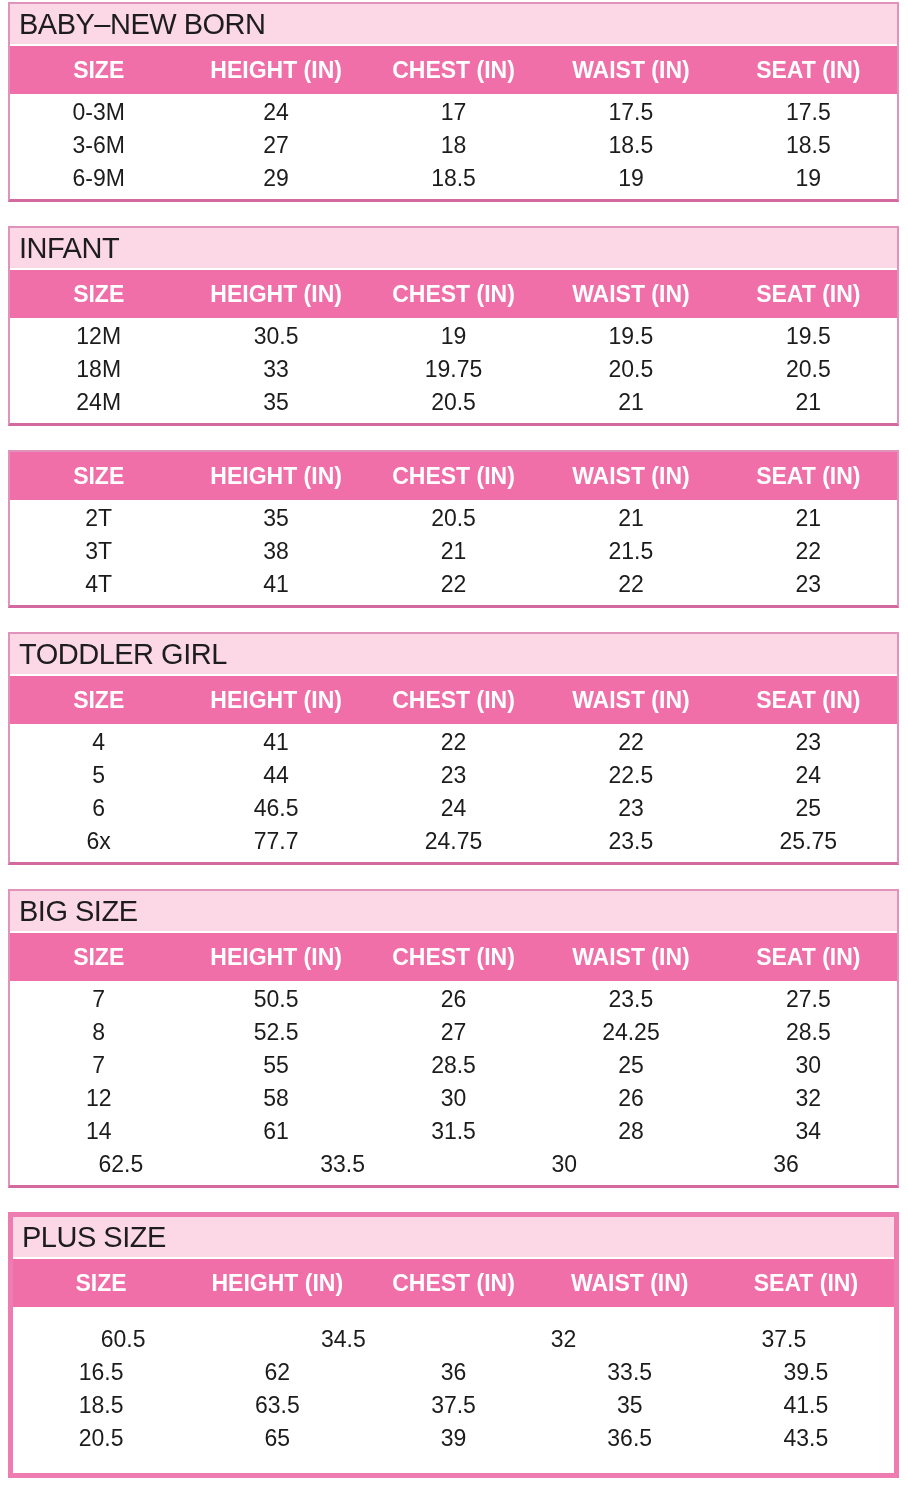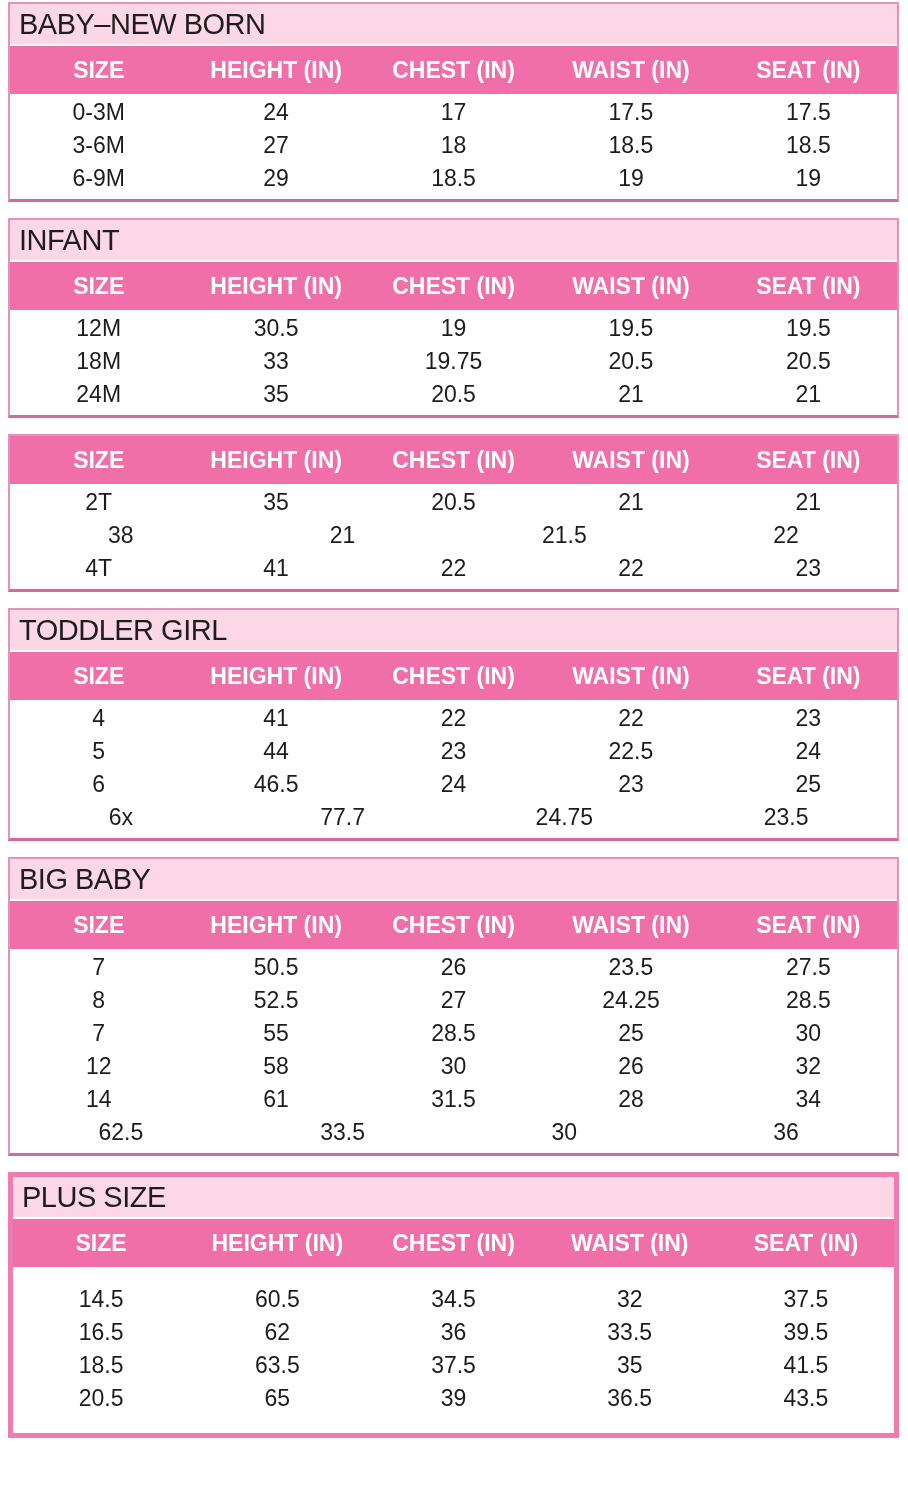--- a/index.html
+++ b/index.html
@@ -18,21 +18,21 @@
     width:908px;
     font-family:"Liberation Sans", sans-serif;
     -webkit-font-smoothing:antialiased;
   }
   .chart{
     padding:2px 9px 8px 8px;
   }
   .section{
     border:2px solid var(--border_thin);
     border-bottom:3px solid var(--border_bottom);
-    margin-bottom:16px;
+    margin-bottom:24px;
     background:var(--row_bg);
   }
   .section:last-child{
     border:5px solid var(--border_thick);
     margin-bottom:0;
   }
   .title{
     background:var(--title_bg);
     color:var(--title_text);
     font-size:29px;
@@ -159,20 +159,21 @@
       </div>
     <div class="tbody">
         <div class="tr">
           <div class="td">2T</div>
           <div class="td">35</div>
           <div class="td">20.5</div>
           <div class="td">21</div>
           <div class="td">21</div>
         </div>
         <div class="tr">
+          <div class="td">3T</div>
           <div class="td">38</div>
           <div class="td">21</div>
           <div class="td">21.5</div>
           <div class="td">22</div>
         </div>
         <div class="tr">
           <div class="td">4T</div>
           <div class="td">41</div>
           <div class="td">22</div>
           <div class="td">22</div>
@@ -210,26 +211,27 @@
           <div class="td">46.5</div>
           <div class="td">24</div>
           <div class="td">23</div>
           <div class="td">25</div>
         </div>
         <div class="tr">
           <div class="td">6x</div>
           <div class="td">77.7</div>
           <div class="td">24.75</div>
           <div class="td">23.5</div>
-        </div>
-      </div>
-  </div>
-
-  <div class="section">
-    <div class="title">BIG BABY</div>
+          <div class="td">25.75</div>
+        </div>
+      </div>
+  </div>
+
+  <div class="section">
+    <div class="title">BIG SIZE</div>
     <div class="thead">
         <div class="th">SIZE</div>
         <div class="th">HEIGHT (IN)</div>
         <div class="th">CHEST (IN)</div>
         <div class="th">WAIST (IN)</div>
         <div class="th">SEAT (IN)</div>
       </div>
     <div class="tbody">
         <div class="tr">
           <div class="td">7</div>
@@ -279,21 +281,20 @@
     <div class="title">PLUS SIZE</div>
     <div class="thead">
         <div class="th">SIZE</div>
         <div class="th">HEIGHT (IN)</div>
         <div class="th">CHEST (IN)</div>
         <div class="th">WAIST (IN)</div>
         <div class="th">SEAT (IN)</div>
       </div>
     <div class="tbody">
         <div class="tr">
-          <div class="td">14.5</div>
           <div class="td">60.5</div>
           <div class="td">34.5</div>
           <div class="td">32</div>
           <div class="td">37.5</div>
         </div>
         <div class="tr">
           <div class="td">16.5</div>
           <div class="td">62</div>
           <div class="td">36</div>
           <div class="td">33.5</div>

